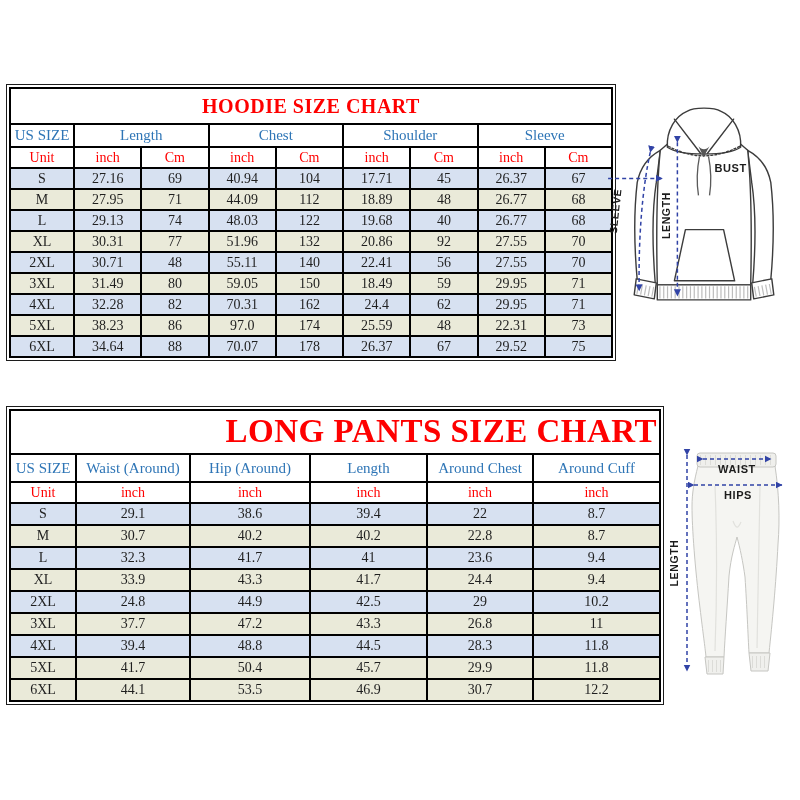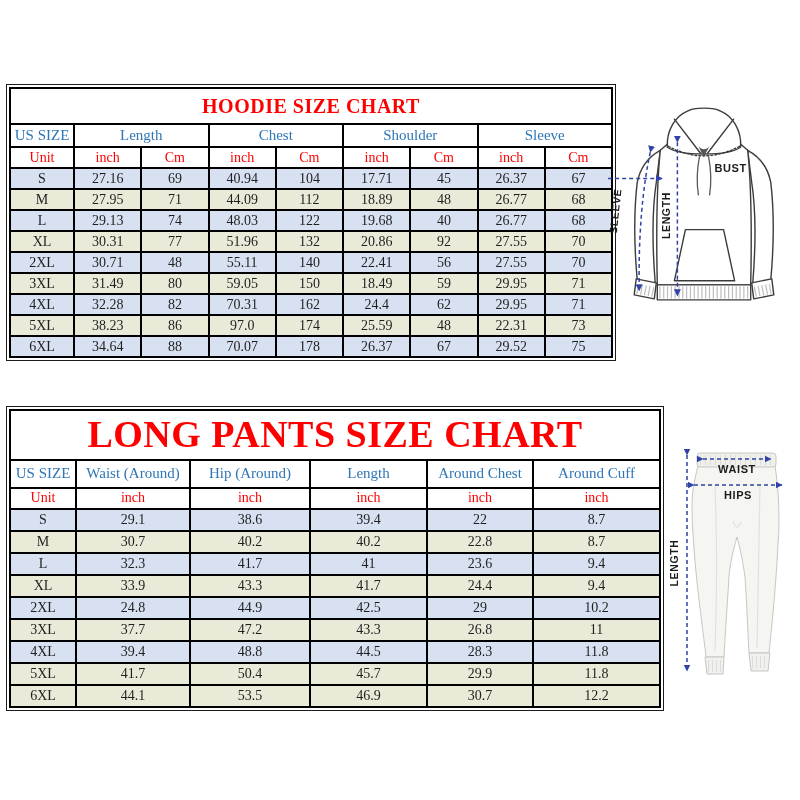--- a/index.html
+++ b/index.html
@@ -10,21 +10,21 @@
   .tbl-wrap{position:absolute;border:1px solid #1c1c1c;padding:2px;background:#fff;}
   #hoodie-wrap{left:6px;top:84px;width:604px;}
   #pants-wrap{left:6px;top:406px;width:652px;}
 
   table{border-collapse:collapse;width:100%;table-layout:fixed;}
   td{border:2px solid #000;text-align:center;vertical-align:middle;
      padding:0 2px;font-size:14px;color:#1f1f1f;line-height:1.25;
      overflow:hidden;white-space:nowrap;}
   .title-cell{color:#fe0000;font-weight:bold;background:#fff;}
   #hoodie-table .title-cell{font-size:20px;height:34px;letter-spacing:0.5px;}
-  #pants-table .title-cell{font-size:38px;height:42px;letter-spacing:0.5px;}
+  #pants-table .title-cell{font-size:33px;height:42px;letter-spacing:0.5px;text-align:right;}
   .hdr{color:#2e75b6;font-size:15px;background:#fff;height:21px;}
   #pants-table .hdr{height:26px;}
   .unit{color:#fe0000;font-size:14px;background:#fff;height:19px;}
   tbody td{height:19px;}
   #pants-table tbody td{height:20px;}
 
   #hoodie-table tbody tr:nth-child(odd) td{background:#d7e1f1;}
   #hoodie-table tbody tr:nth-child(even) td{background:#eaead9;}
   #pants-table tbody tr:nth-child(odd) td{background:#d7e1f1;}
   #pants-table tbody tr:nth-child(even) td{background:#eaead9;}

